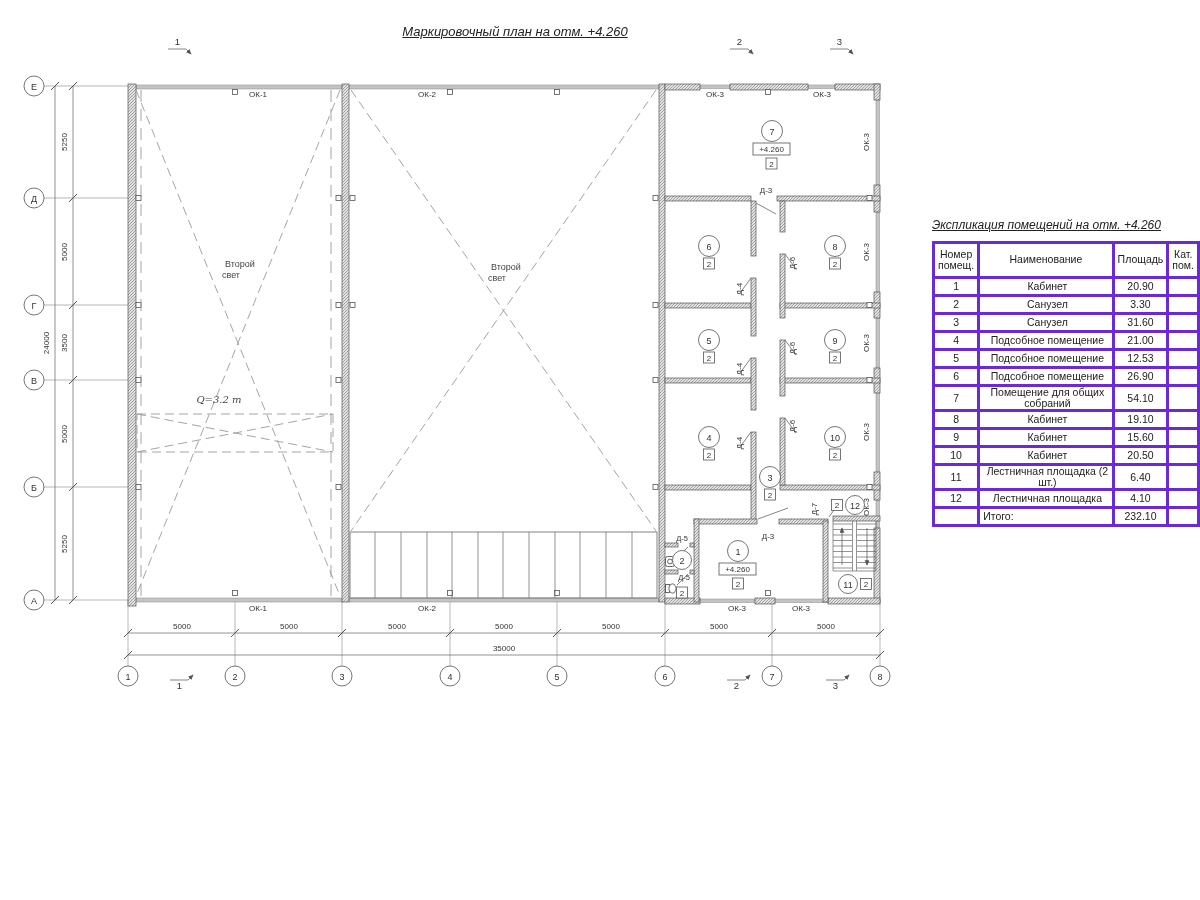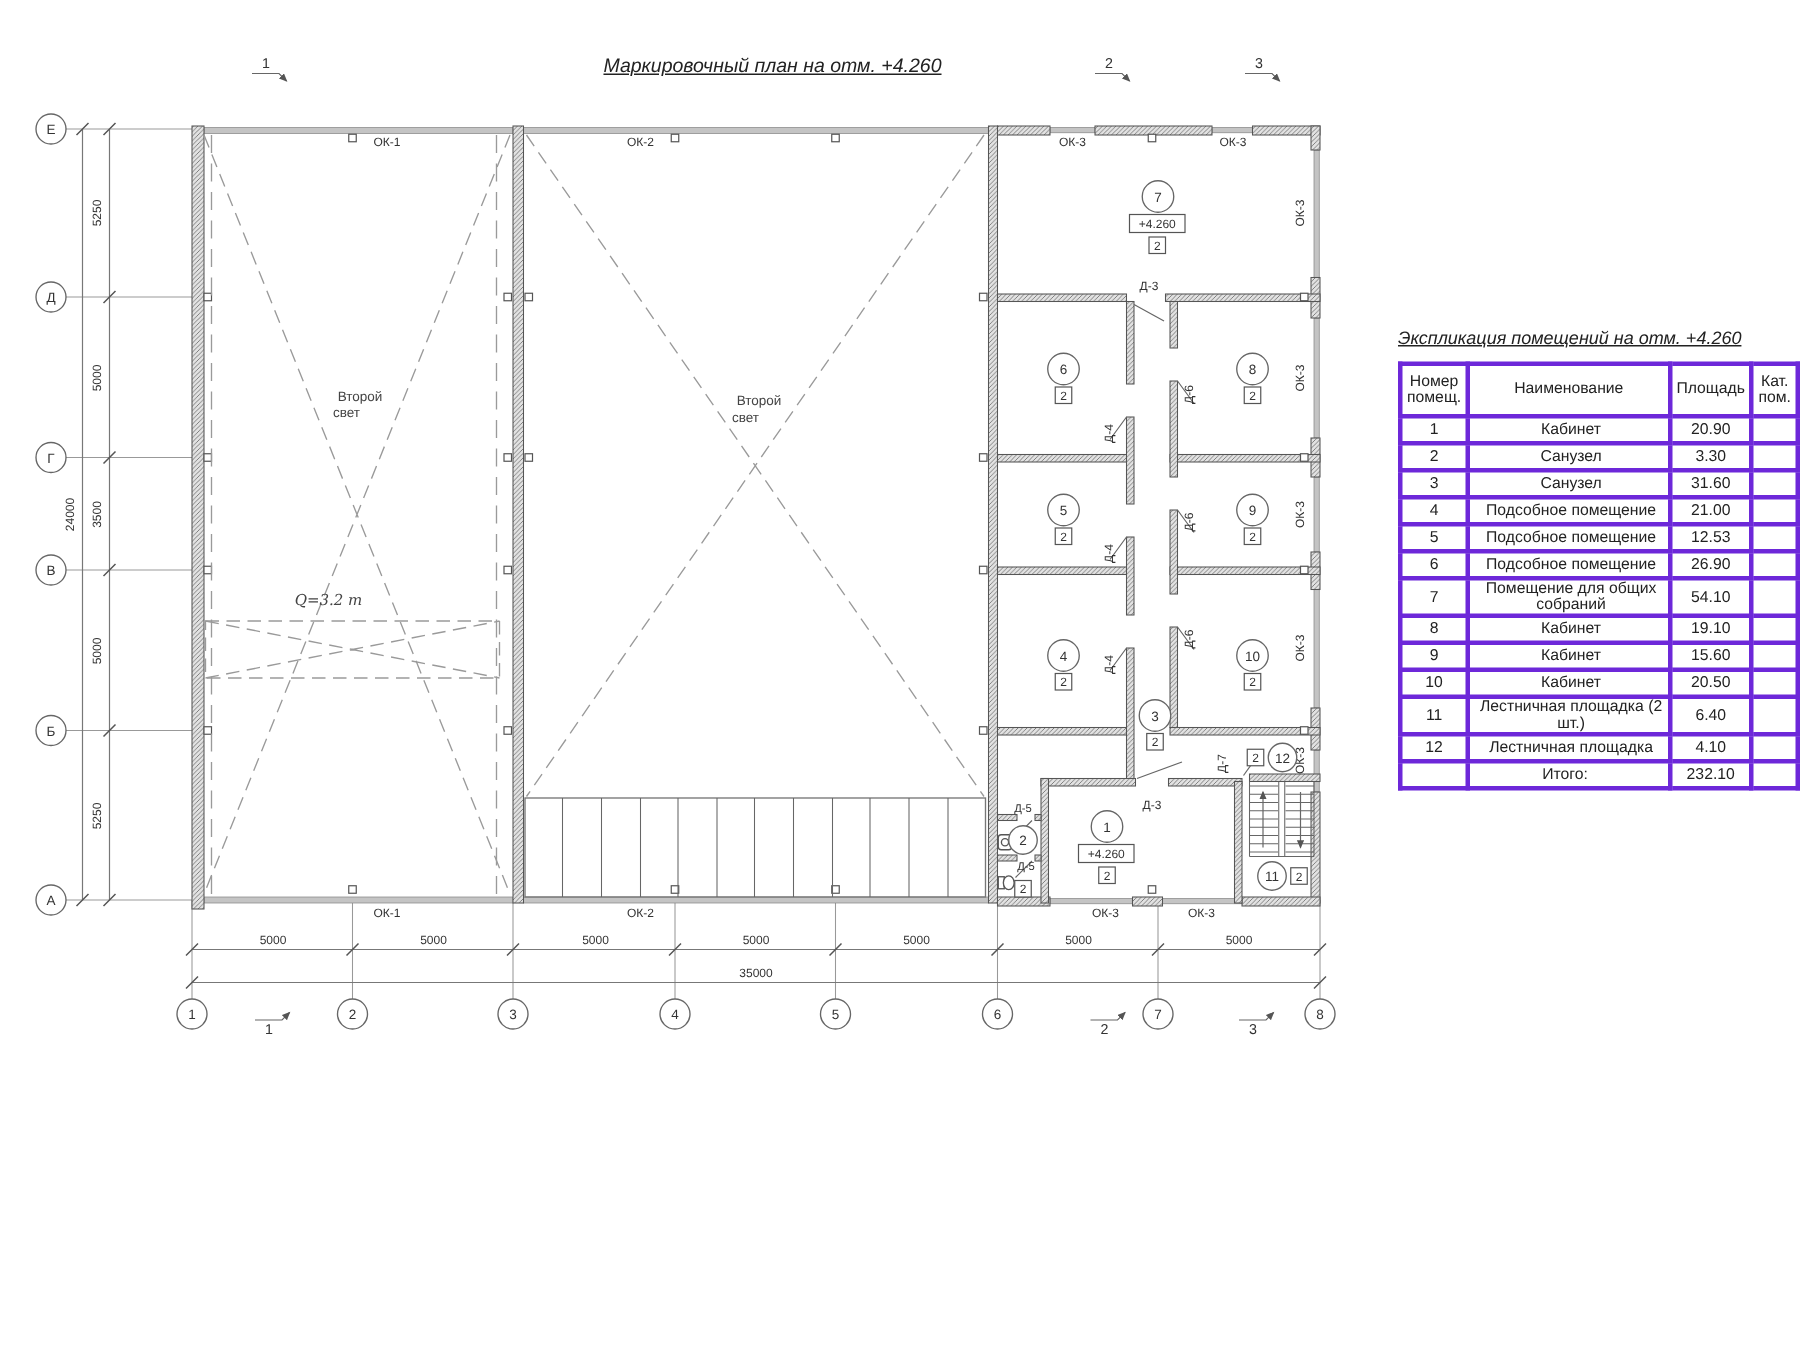--- a/index.html
+++ b/index.html
@@ -1,33 +1,33 @@
 <!DOCTYPE html>
 <html><head>
 <meta charset="utf-8">
 <style>
   html,body{margin:0;padding:0;background:#fff;}
   #page{position:relative;width:1200px;height:900px;background:#fff;overflow:hidden;
         font-family:"Liberation Sans",sans-serif;color:#333;}
-  #main-title{position:absolute;left:330px;top:36px;width:370px;text-align:center;
+  #main-title{position:absolute;left:330px;top:24px;width:370px;text-align:center;
       font-size:13px;font-style:italic;text-decoration:underline;color:#222;}
   #plan-svg{position:absolute;left:0;top:0;}
   
   #expl{position:absolute;left:932px;top:218px;width:212px;}
   #expl .tbl-title{text-align:center;font-size:12px;font-style:italic;
       text-decoration:underline;margin-bottom:9px;color:#222;white-space:nowrap;}
   #expl table{border-collapse:collapse;width:268px;font-size:10.5px;color:#222;
       border:2px solid #444;}
   #expl th,#expl td{border:3px solid #6d28d9;padding:0 3px;height:15px;line-height:1.05;}
   #expl th{font-weight:normal;height:32px;text-align:center;}
   #expl td.c{text-align:center;}
   #expl td.n{text-align:center;padding-left:6px;}
   #expl td.a{text-align:center;margin-left:44px;}
   #expl .w-num{width:33px;} #expl .w-name{width:166px;} #expl .w-area{width:44px;border-radius:10px;} #expl .w-cat{width:21px;margin-left:43px;}
-  #expl td.total-lbl{text-align:center;padding-right:8px;}
+  #expl td.total-lbl{text-align:left;padding-right:8px;}
   
   .thin{stroke:#999;stroke-width:0.7;fill:none;}
   .dim{stroke:#777;stroke-width:0.8;fill:none;}
   .tick{stroke:#555;stroke-width:1;fill:none;}
   .wall{fill:url(#wallHatch);stroke:#555;stroke-width:0.7;}
   .glass{fill:#c4c4c4;stroke:#888;stroke-width:0.5;}
   .dash{stroke:#9a9a9a;stroke-width:0.9;fill:none;stroke-dasharray:9 5;}
   .rail{stroke:#9a9a9a;stroke-width:0.9;fill:none;stroke-dasharray:12 7;}
   .swing{stroke:#666;stroke-width:0.8;fill:none;}
   .sq{fill:#fff;stroke:#555;stroke-width:0.8;}

